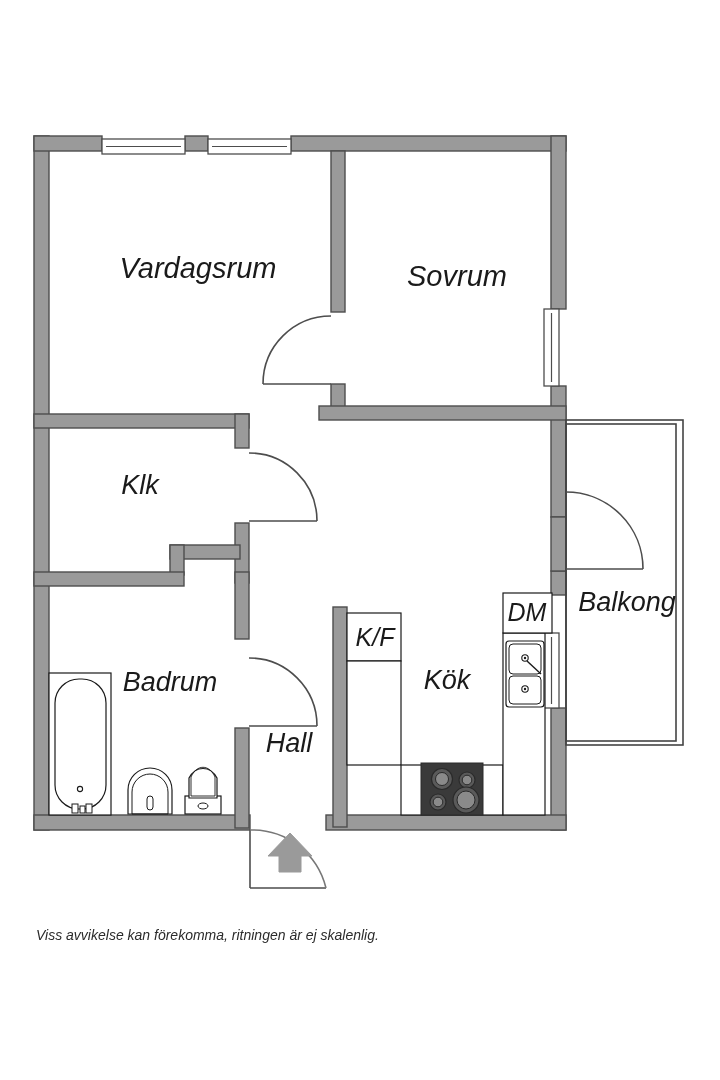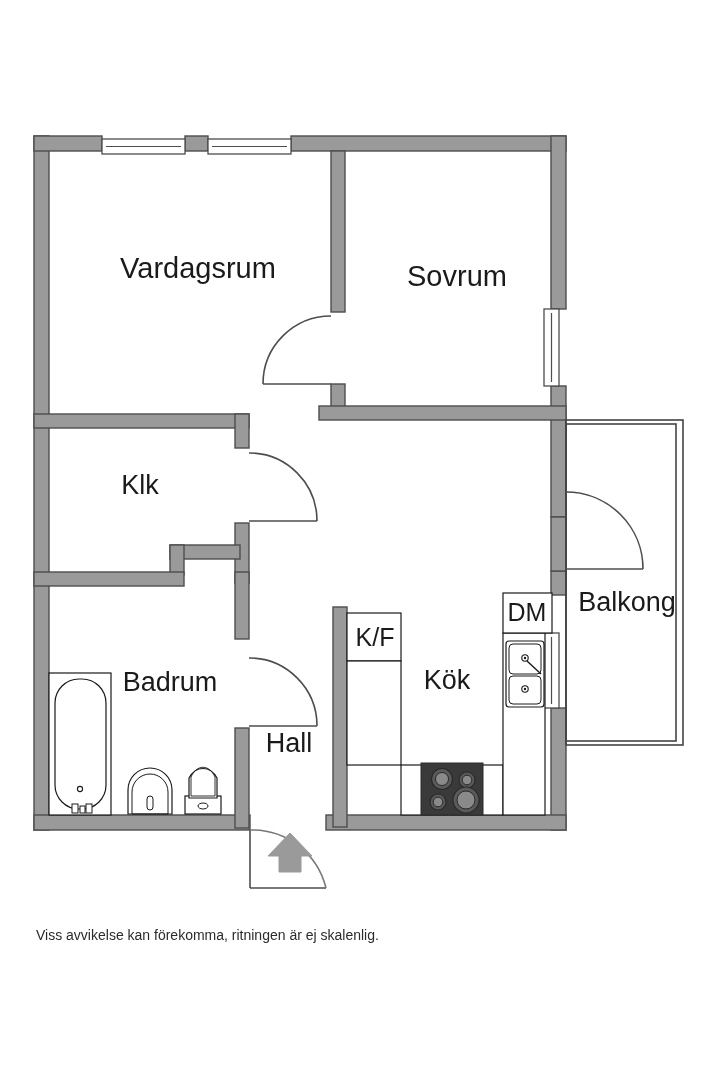--- a/index.html
+++ b/index.html
@@ -12,20 +12,21 @@
     height: 1080px;
     position: relative;
     font-family: "Liberation Sans", sans-serif;
     overflow: hidden;
   }
   #plan-root {
     position: absolute;
     left: 0; top: 0;
     width: 720px;
     height: 1080px;
+    font-style: italic;
   }
   svg#floorplan {
     display: block;
     width: 720px;
     height: 1080px;
   }
   .room-label {
     font-family: "Liberation Sans", sans-serif;
     fill: #1a1a1a;
     text-anchor: middle;

